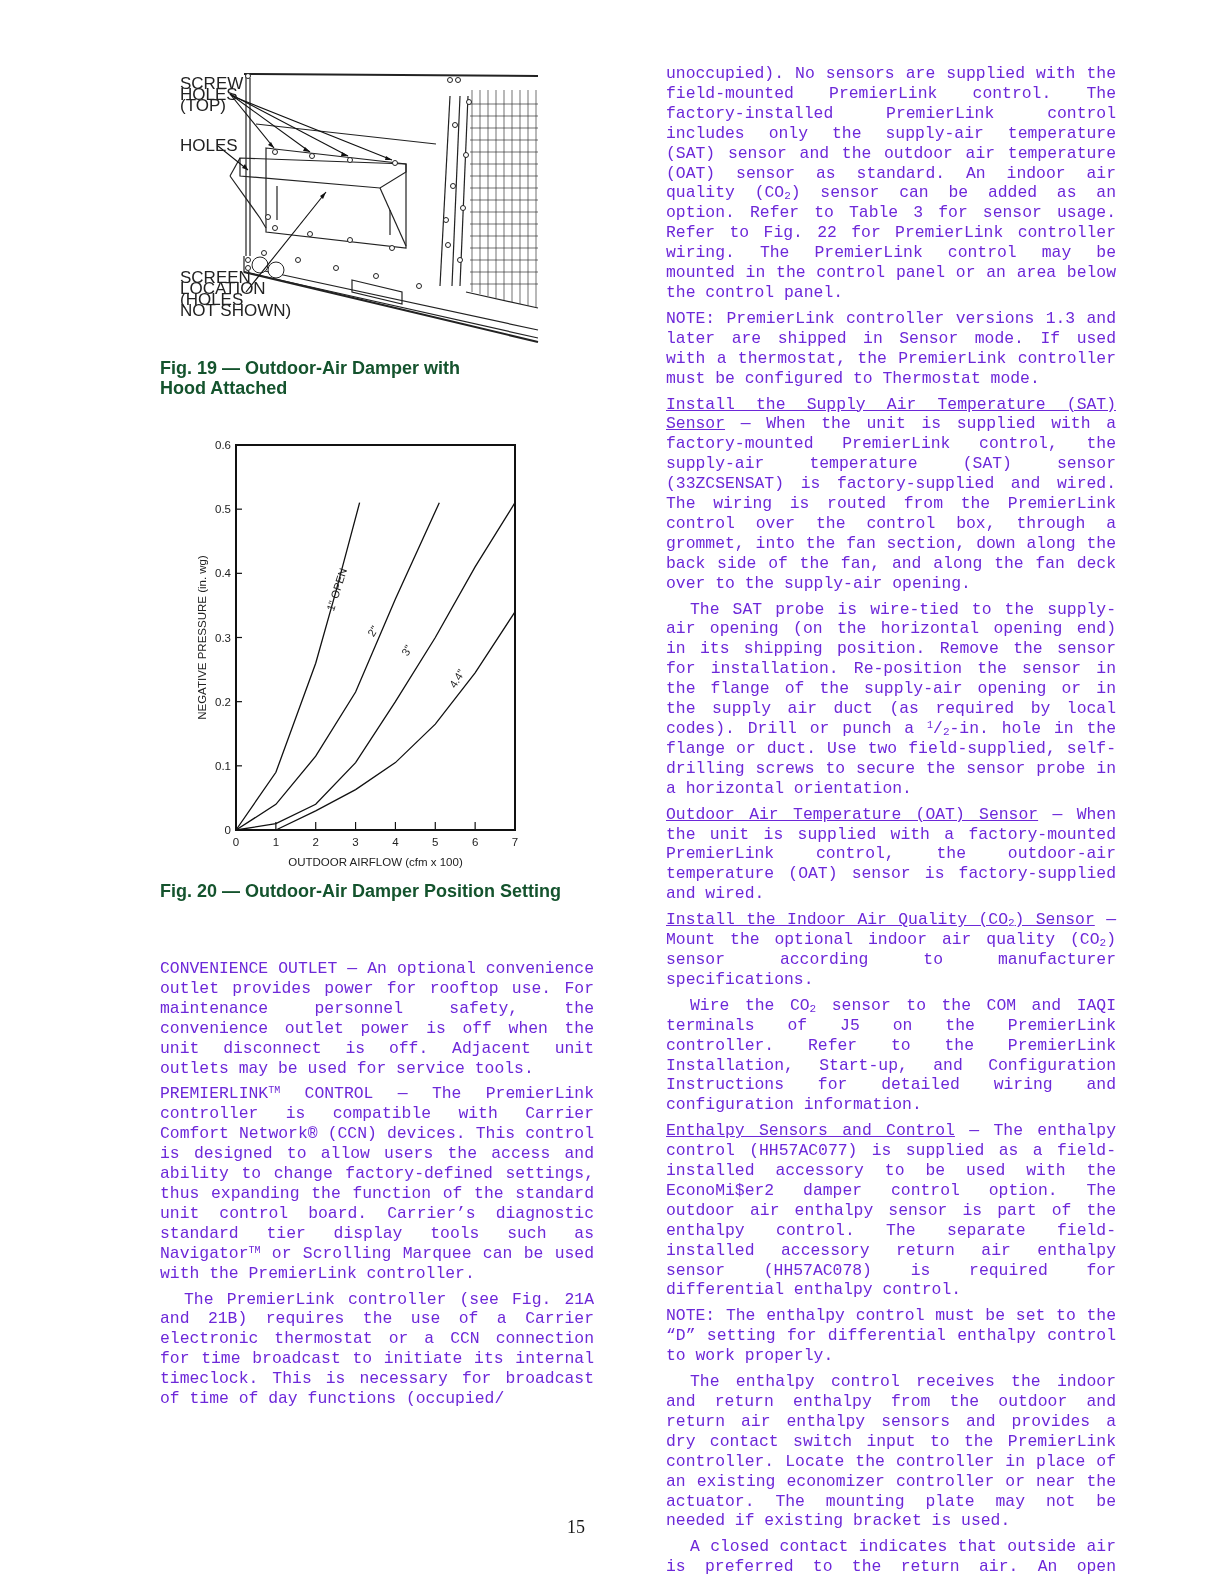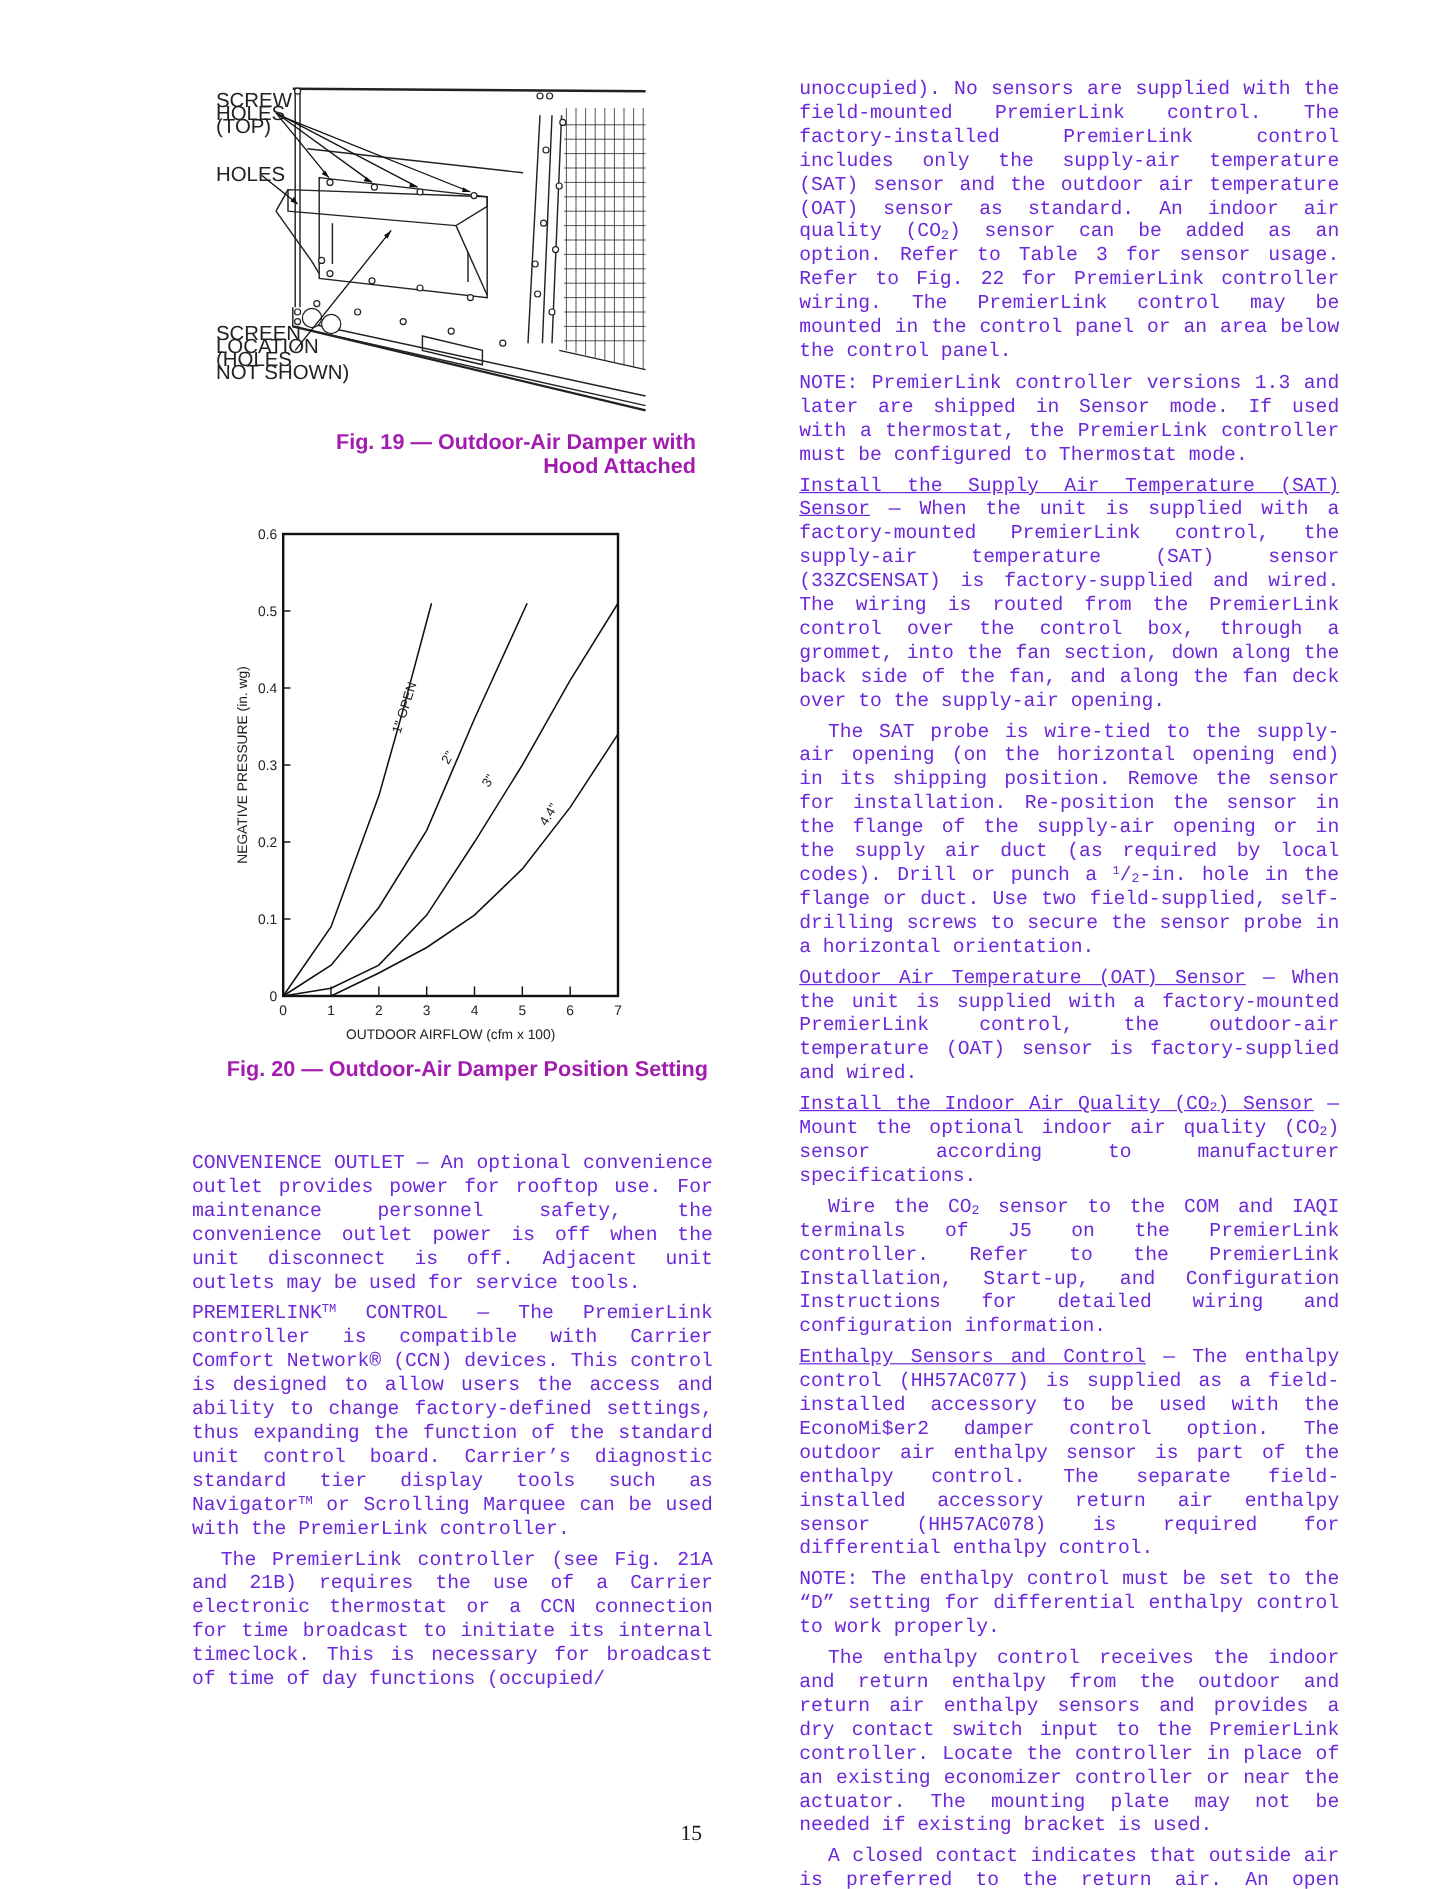--- a/index.html
+++ b/index.html
@@ -2,21 +2,21 @@
 <html><head>
 <meta charset="utf-8">
 <style>
   html, body { margin: 0; padding: 0; background: #fff; }
   body { width: 1212px; height: 1574px; position: relative; overflow: hidden; color: #1a1a1a; }
 
   
   #fig19 { position: absolute; left: 160px; top: 60px; width: 400px; height: 300px; }
   .callout { position: absolute; font-family: "Liberation Sans", sans-serif; font-size: 17px; line-height: 11px; color: #222; }
 
-  .fig-caption { position: absolute; font-family: "Liberation Sans", sans-serif; font-weight: bold; font-size: 18px; line-height: 20px; text-align: right; color: #a21caf; }
+  .fig-caption { position: absolute; font-family: "Liberation Sans", sans-serif; font-weight: bold; font-size: 18px; line-height: 20px; text-align: left; color: #14532d; }
 
   
   #fig20 { position: absolute; left: 160px; top: 420px; width: 420px; height: 460px; }
 
   
   .col { position: absolute; font-family: Liberation Mono, monospace; font-size: 16.4px; line-height: 19.9px; text-align: justify; color: #6d28d9; }
   .col p { margin: 0 0 6px 0; }
   .col p.indent { text-indent: 24px; }
   .col .ul { text-decoration: underline; }
   sub { font-size: 11px; vertical-align: -2px; line-height: 0; }

